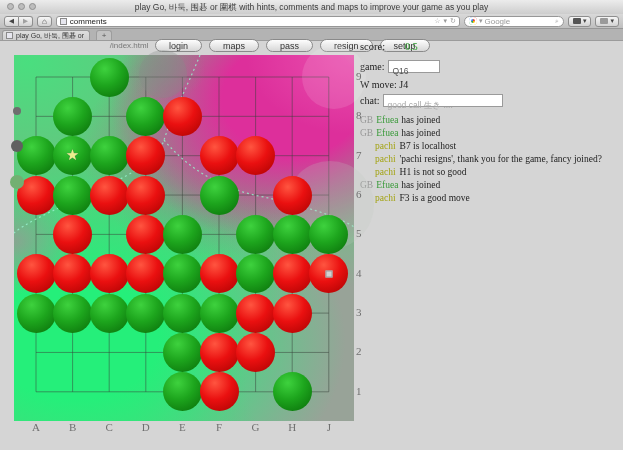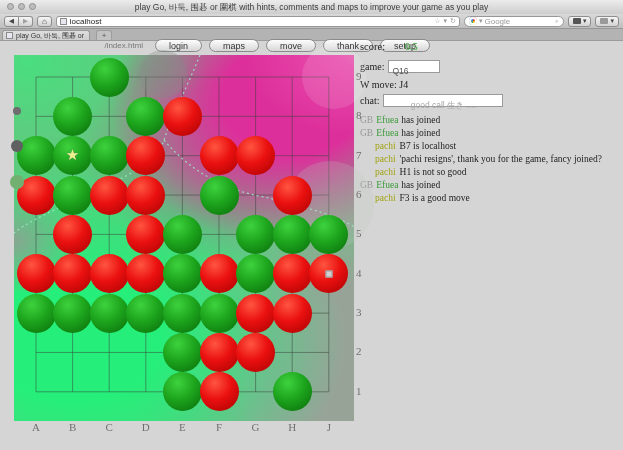--- a/index.html
+++ b/index.html
@@ -52,21 +52,21 @@
   .ctrlrow{position:absolute;left:155px;top:39px;display:flex;gap:7px;}
   .tbtn{border:1px solid #8a8a8a;border-radius:8px;background:linear-gradient(#fdfdfd,#d7d7d7);
     font-size:9px;color:#333;padding:0 13px;height:13px;line-height:12px;font-family:"Liberation Sans",sans-serif;}
   .scoreline{position:absolute;left:360px;top:41px;font-family:"Liberation Serif",serif;font-size:10.5px;color:#222;}
   .scoreval{color:#2f9e2f;margin-left:17px;}
   
   .row-abs{position:absolute;font-family:"Liberation Serif",serif;font-size:10px;color:#222;
     display:flex;align-items:center;gap:4px;}
   .field{background:#fff;border:1px solid #9a9a9a;font-family:"Liberation Sans",sans-serif;
     font-size:8.5px;color:#555;padding:4px 3px;box-sizing:border-box;height:13px;line-height:12px;}
-  .field.chat{color:#a8a8a8;text-align:center;}
+  .field.chat{color:#a8a8a8;}
   .chatlog{position:absolute;left:360px;top:114px;width:260px;font-family:"Liberation Serif",serif;
     font-size:9.5px;color:#222;line-height:13px;}
   .msg{white-space:nowrap;}
   .msg.indent{padding-left:15px;}
   .pfx{color:#999;margin-right:3px;}
   .usr{color:#3a9a3a;margin-right:3px;}
   .bot{color:#a3a312;margin-right:4px;}
   .mtxt{color:#1d1d1d;}
   
   .goban{position:absolute;left:14px;top:55px;width:340px;height:366px;
@@ -115,21 +115,21 @@
         </div>
       <div class="navbtn fwd">
           <span>▶</span>
         </div>
     </div>
     <div class="navbtn home">
         <span>⌂</span>
       </div>
     <div class="urlfield">
       <span class="favicon"></span>
-      <span class="urlhost">localhost</span>
+      <span class="urlhost">comments</span>
         <span class="urlpath">/index.html</span>
       <span class="sp"></span>
       <span class="dim">☆</span>
       <span class="dim">▾</span>
       <span class="dim">↻</span>
     </div>
     <div class="searchfield">
       <span class="glogo"></span>
       <span class="dim">▾</span>
       <span class="searchtext">Google</span>
@@ -150,22 +150,22 @@
     <div class="tab">
       <span class="favicon"></span>
       <span class="tabtitle">play Go, 바둑, 围碁 or 圍棋 with h...</span>
     </div>
     <div class="newtab">+</div>
   </div>
 
   <div class="ctrlrow">
       <button class="tbtn">login</button>
       <button class="tbtn">maps</button>
-      <button class="tbtn">move</button>
-      <button class="tbtn">thank</button>
+      <button class="tbtn">pass</button>
+      <button class="tbtn">resign</button>
       <button class="tbtn">setup</button>
     </div>
 
   <div class="scoreline">
     <span>score:</span>
     <span class="scoreval">0.5</span>
   </div>
 
   <div class="row-abs" style="left:360px;top:60px;">
     <span>game:</span>

